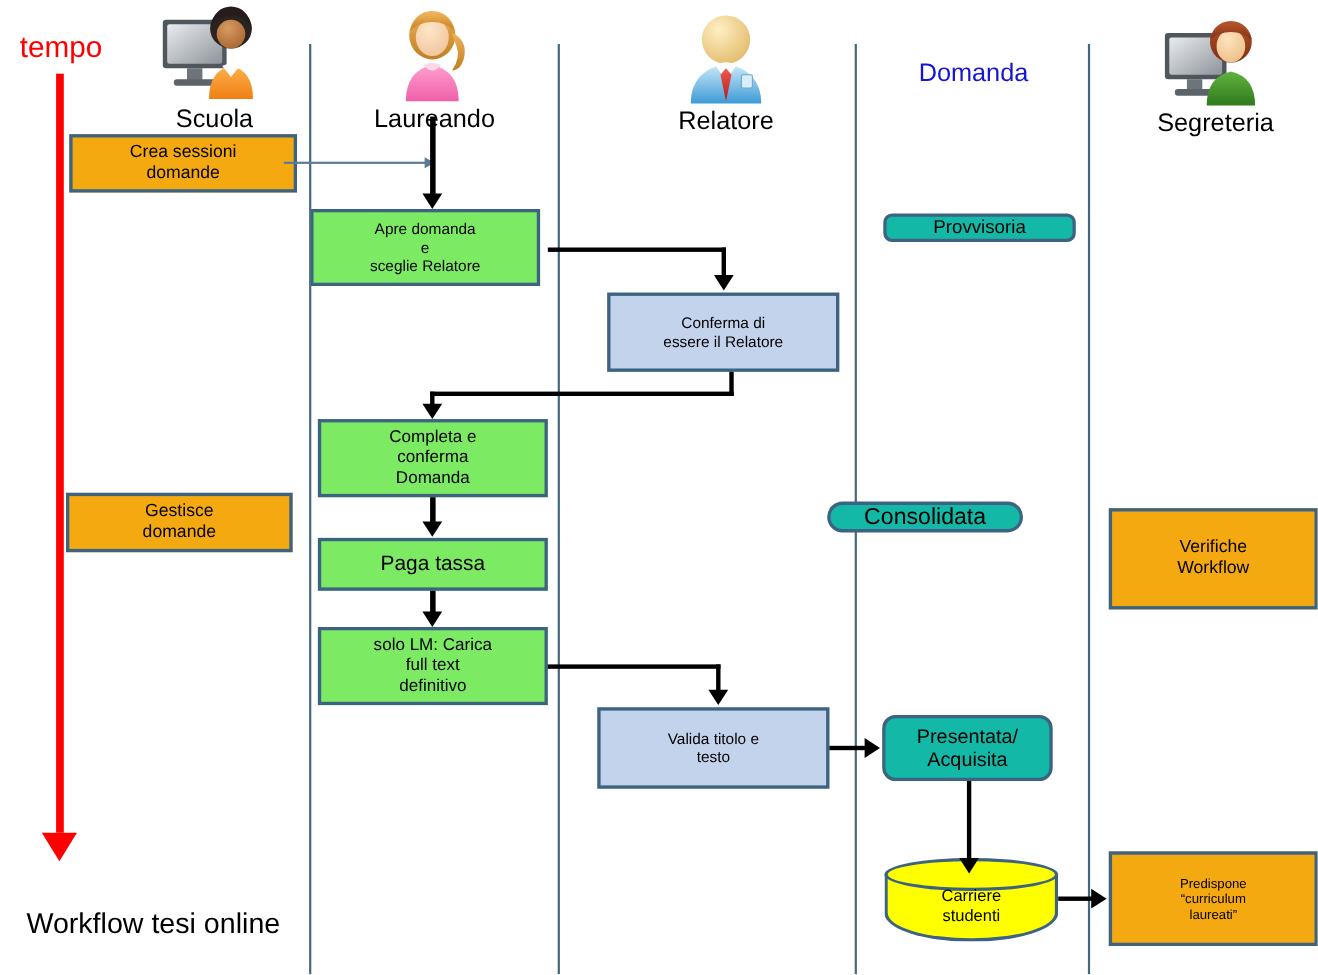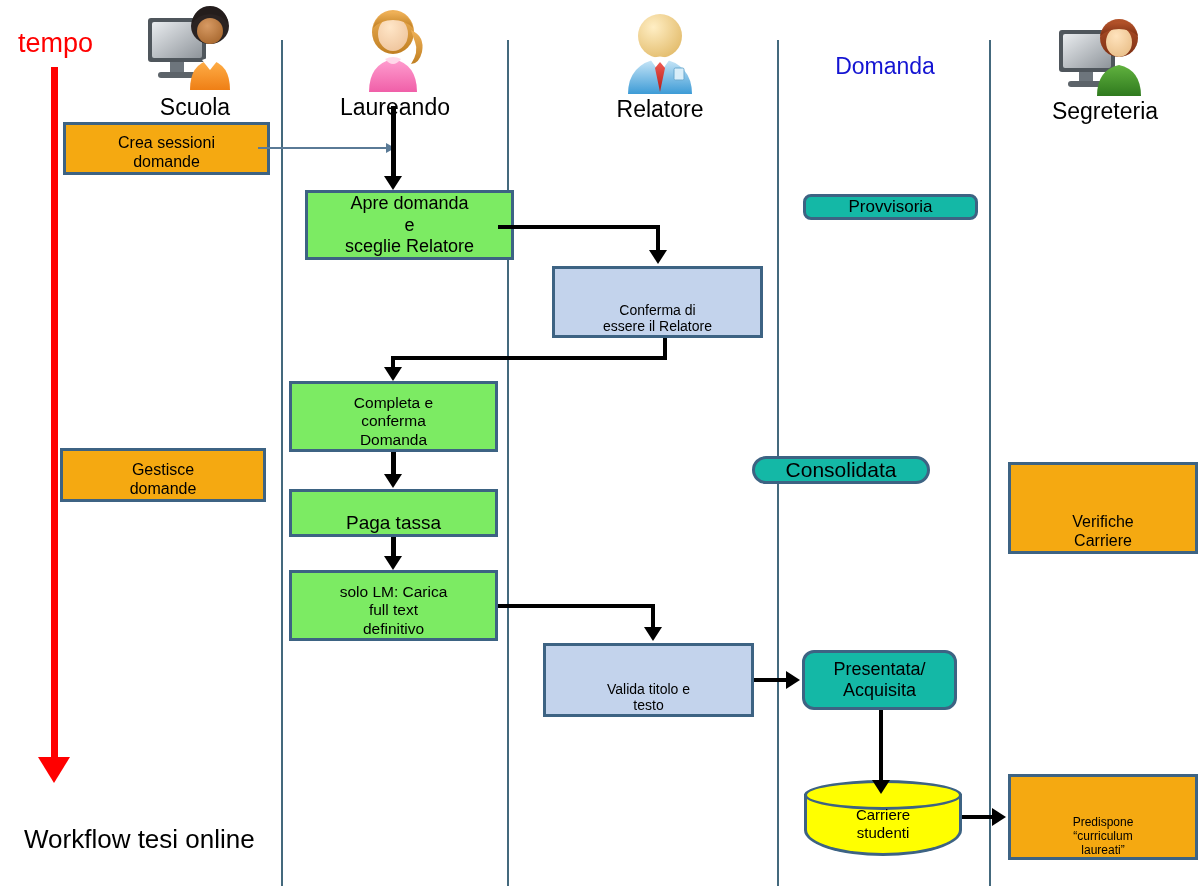--- a/index.html
+++ b/index.html
@@ -68,21 +68,21 @@
     display: block;
     margin: 0 auto;
   }
 
   
   .proc {
     position: absolute;
     box-sizing: border-box;
     border: 3px solid #3d6383;
     display: flex;
-    align-items: flex-end;
+    align-items: center;
     color: #000000;
   }
   .proc .side-bar {
     width: 0;
     border-left: 3px solid #3d6383;
     border-right: 3px solid #3d6383;
     flex: 0 0 auto;
   }
   .proc .pad-l, .proc .pad-r {
     flex: 0 0 auto;
@@ -342,21 +342,21 @@
 
   <div class="proc orange" style="left:60px; top:448px; width:206px; height:54px; font-size:16px;">
     <div class="pad-l" style="width:26px;"></div>
     <div class="side-bar"></div>
     <div class="txt">Gestisce
 domande</div>
     <div class="side-bar"></div>
     <div class="pad-r" style="width:26px;"></div>
   </div>
 
-  <div class="proc green" style="left:305px; top:190px; width:209px; height:70px; font-size:18px;">
+  <div class="proc green" style="left:282px; top:190px; width:209px; height:70px; font-size:14px;">
     <div class="pad-l" style="width:17px;"></div>
     <div class="side-bar"></div>
     <div class="txt">Apre domanda
 e
 sceglie Relatore</div>
     <div class="side-bar"></div>
     <div class="pad-r" style="width:17px;"></div>
   </div>
 
   <div class="proc green" style="left:289px; top:381px; width:209px; height:71px; font-size:15.5px;">
@@ -402,21 +402,21 @@
     <div class="txt">Valida titolo e
 testo</div>
     <div class="side-bar"></div>
     <div class="pad-r" style="width:22px;"></div>
   </div>
 
   <div class="proc orange" style="left:1008px; top:462px; width:190px; height:92px; font-size:16px;">
     <div class="pad-l" style="width:14px;"></div>
     <div class="side-bar"></div>
     <div class="txt">Verifiche
-Carriere</div>
+Workflow</div>
     <div class="side-bar"></div>
     <div class="pad-r" style="width:14px;"></div>
   </div>
 
   <div class="proc orange" style="left:1008px; top:774px; width:190px; height:86px; font-size:12px;">
     <div class="pad-l" style="width:14px;"></div>
     <div class="side-bar"></div>
     <div class="txt">Predispone
 “curriculum
 laureati”</div>

